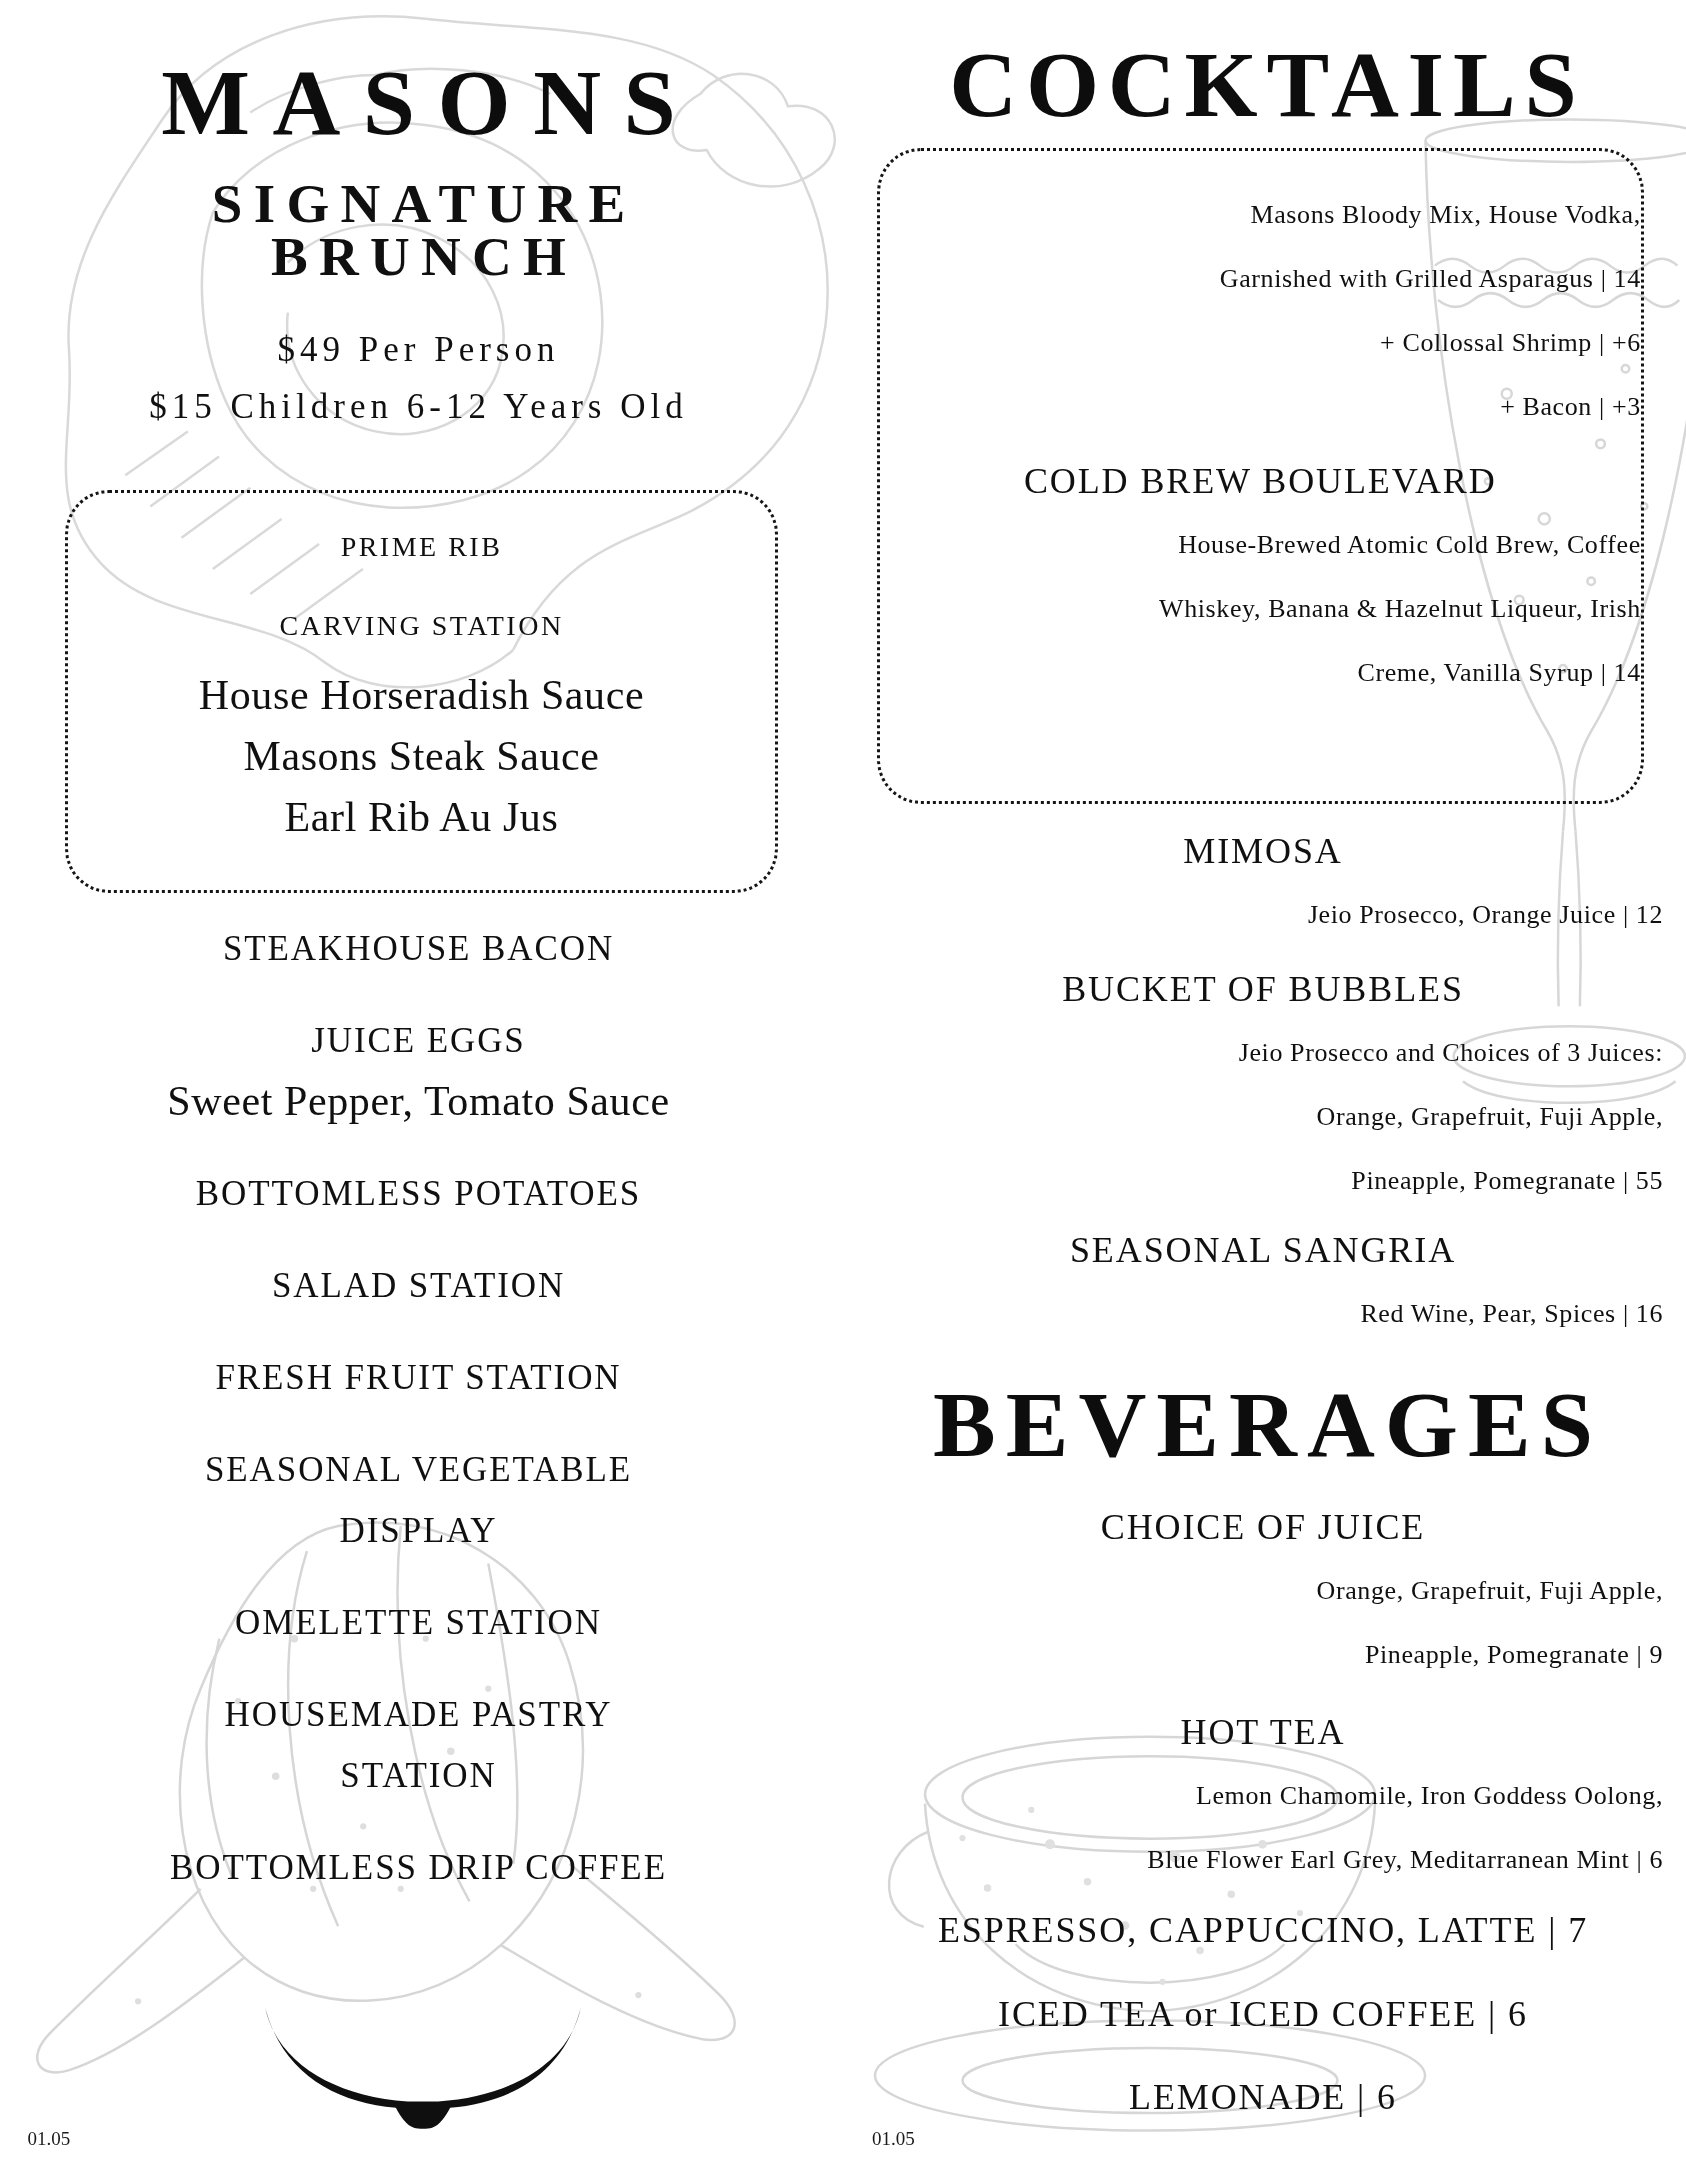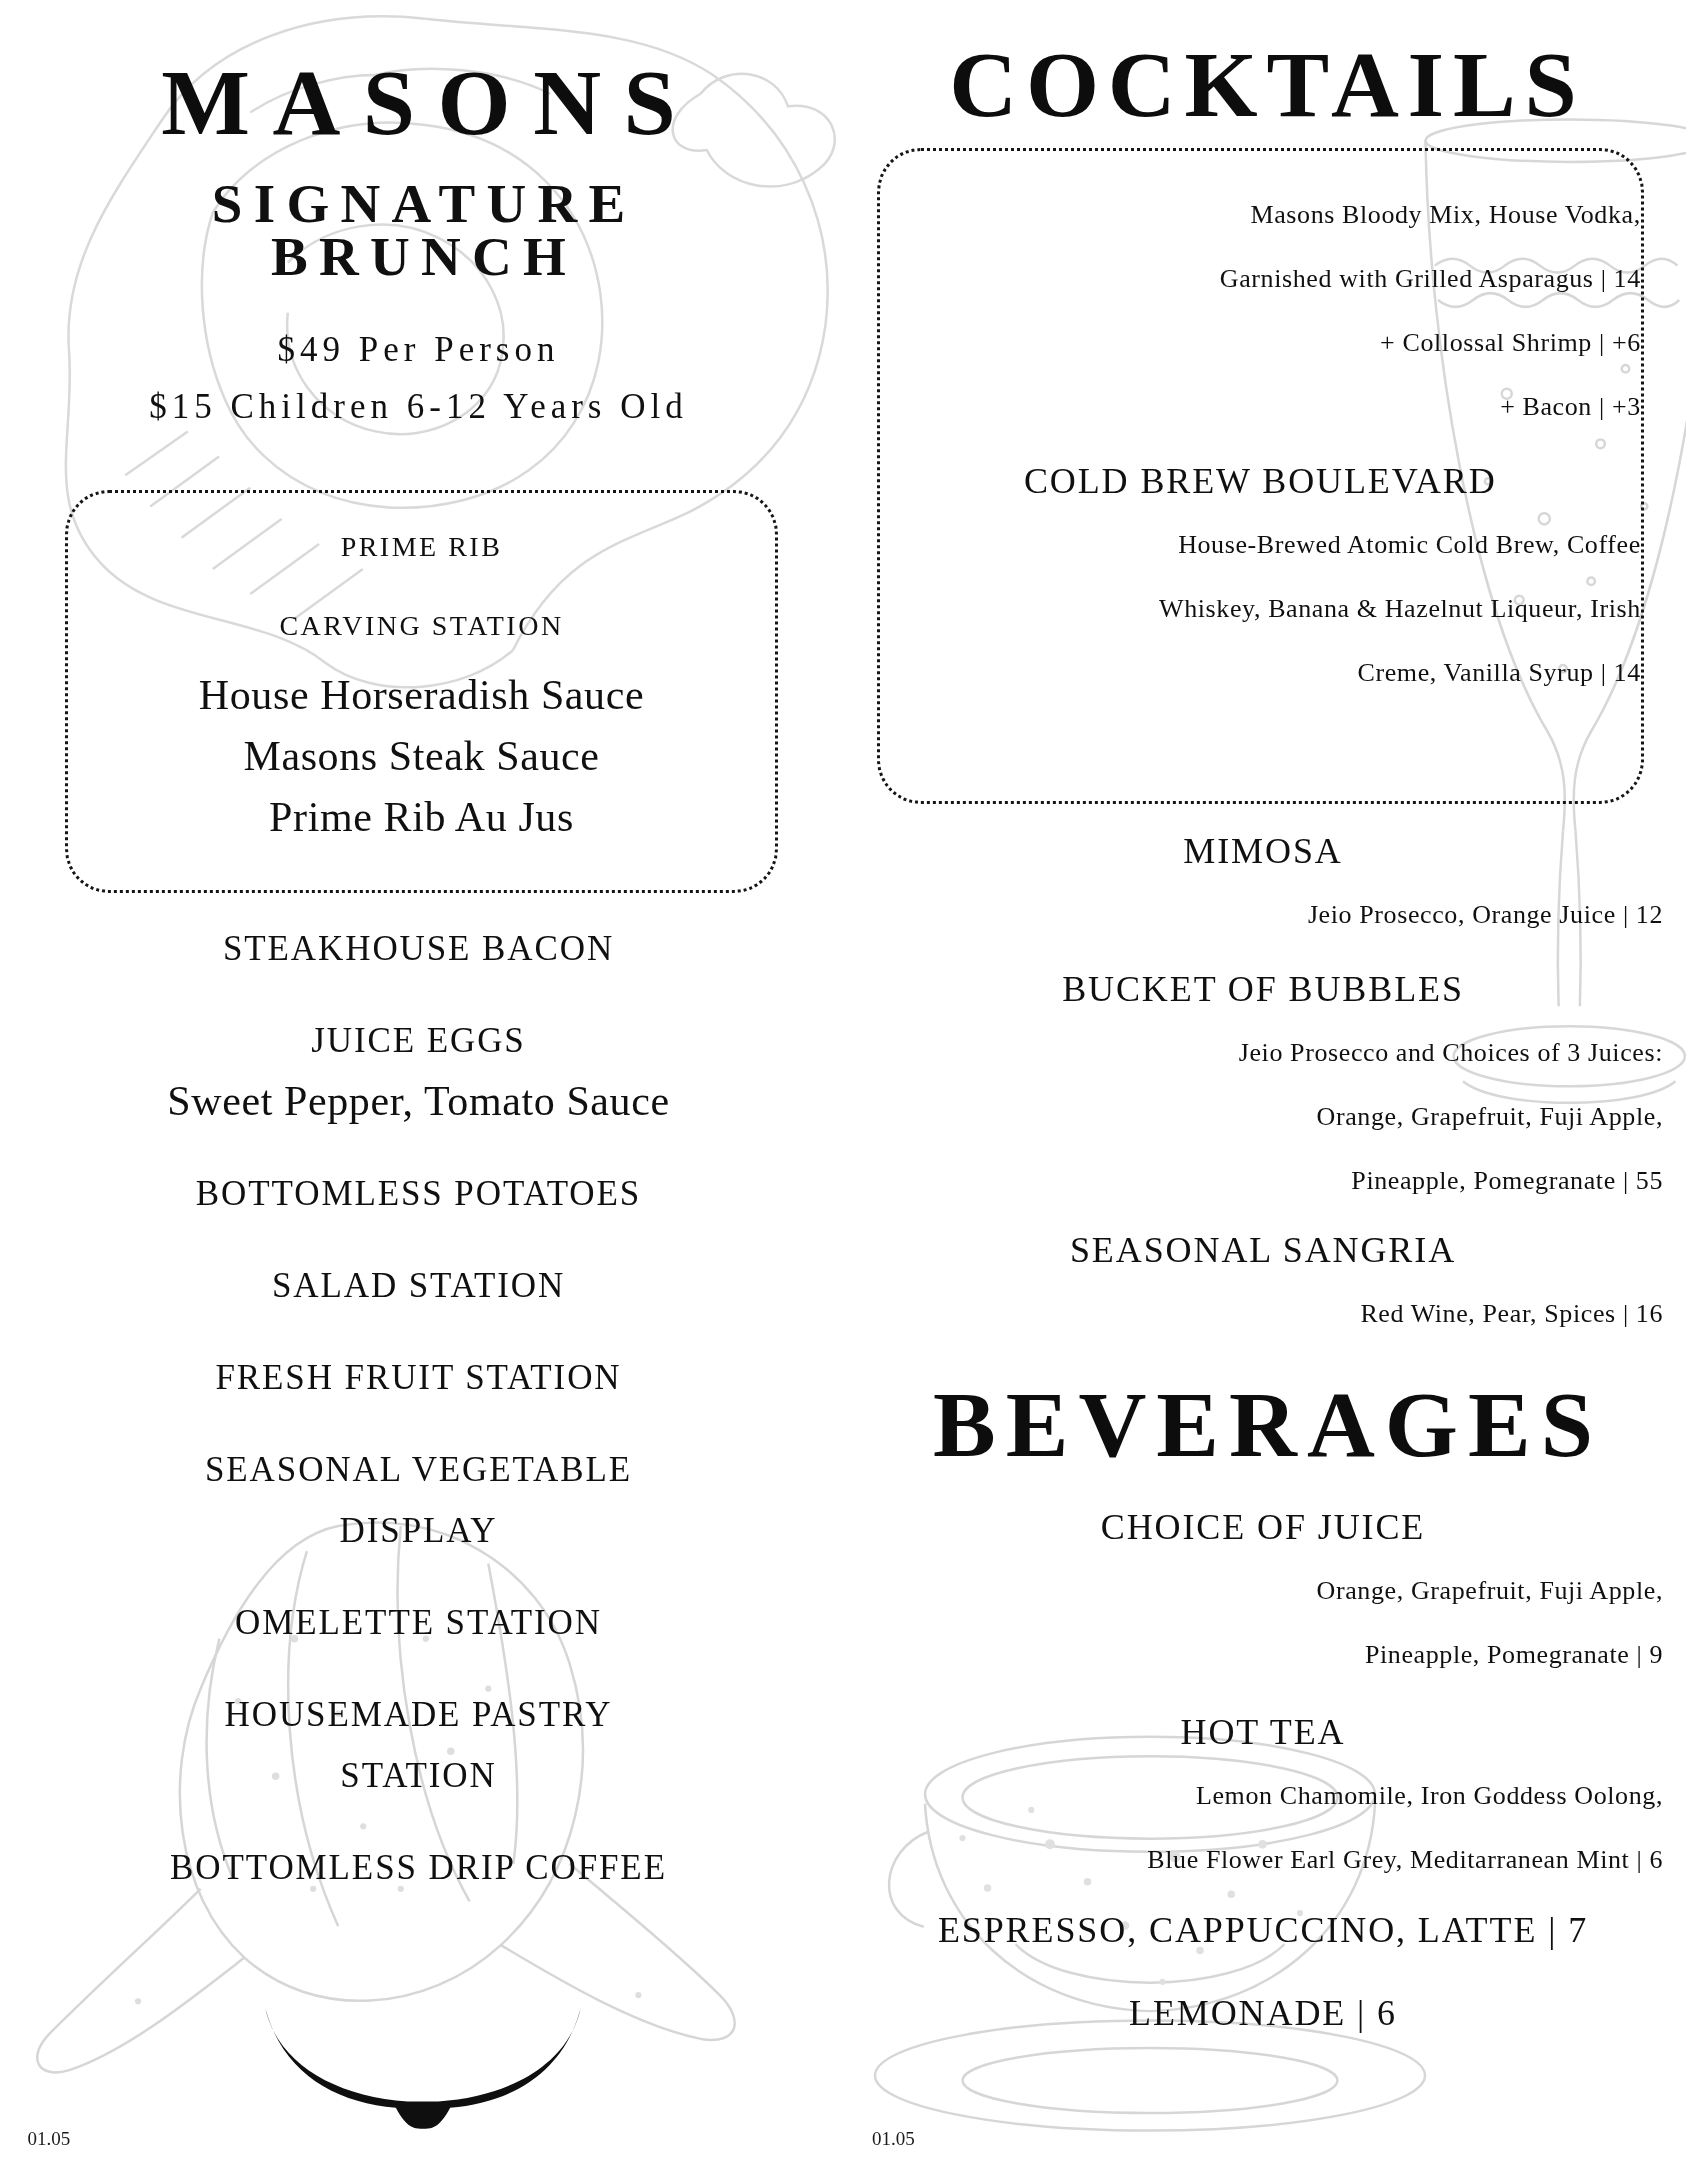--- a/index.html
+++ b/index.html
@@ -153,21 +153,21 @@
     </div>
 
     <div class="dotted-box carving-box">
       <div class="box-title">
         <div>PRIME RIB</div>
         <div>CARVING STATION</div>
       </div>
       <div class="box-items">
         <div class="desc">House Horseradish Sauce</div>
         <div class="desc">Masons Steak Sauce</div>
-        <div class="desc">Prime Rib Au Jus</div>
+        <div class="desc">Earl Rib Au Jus</div>
       </div>
     </div>
 
     <div class="stations">
       <div class="station">
         <div class="name">STEAKHOUSE BACON</div>
       </div>
       <div class="station">
         <div class="name">JUICE EGGS</div>
         <div class="desc">Sweet Pepper, Tomato Sauce</div>
@@ -244,20 +244,23 @@
     <div class="drink" style="margin-top:13px;">
       <div class="drink-name">HOT TEA</div>
       <div class="drink-desc">Lemon Chamomile, Iron Goddess Oolong,</div>
       <div class="drink-desc">Blue Flower Earl Grey, Meditarranean Mint | 6</div>
     </div>
 
     <div class="drink" style="margin-top:5.6px;">
       <div class="drink-name">ESPRESSO, CAPPUCCINO, LATTE | 7</div>
     </div>
 
+    <div class="drink" style="margin-top:20px;">
+      <div class="drink-name">ICED TEA or ICED COFFEE | 6</div>
+    </div>
 
     <div class="drink" style="margin-top:19.4px;">
       <div class="drink-name">LEMONADE | 6</div>
     </div>
   </div>
 
   <svg class="ornament" width="328" height="125" viewBox="0 0 525 200">
     <path fill="#0f0f0f" d="M10,6 C28,92 118,148 238,156 L287,156 C407,148 497,92 515,6
       C488,110 404,158 306,166 C298,181 289,194 277,198 C270,200 255,200 248,198
       C236,194 227,181 219,166 C121,158 37,110 10,6 Z"></path>

